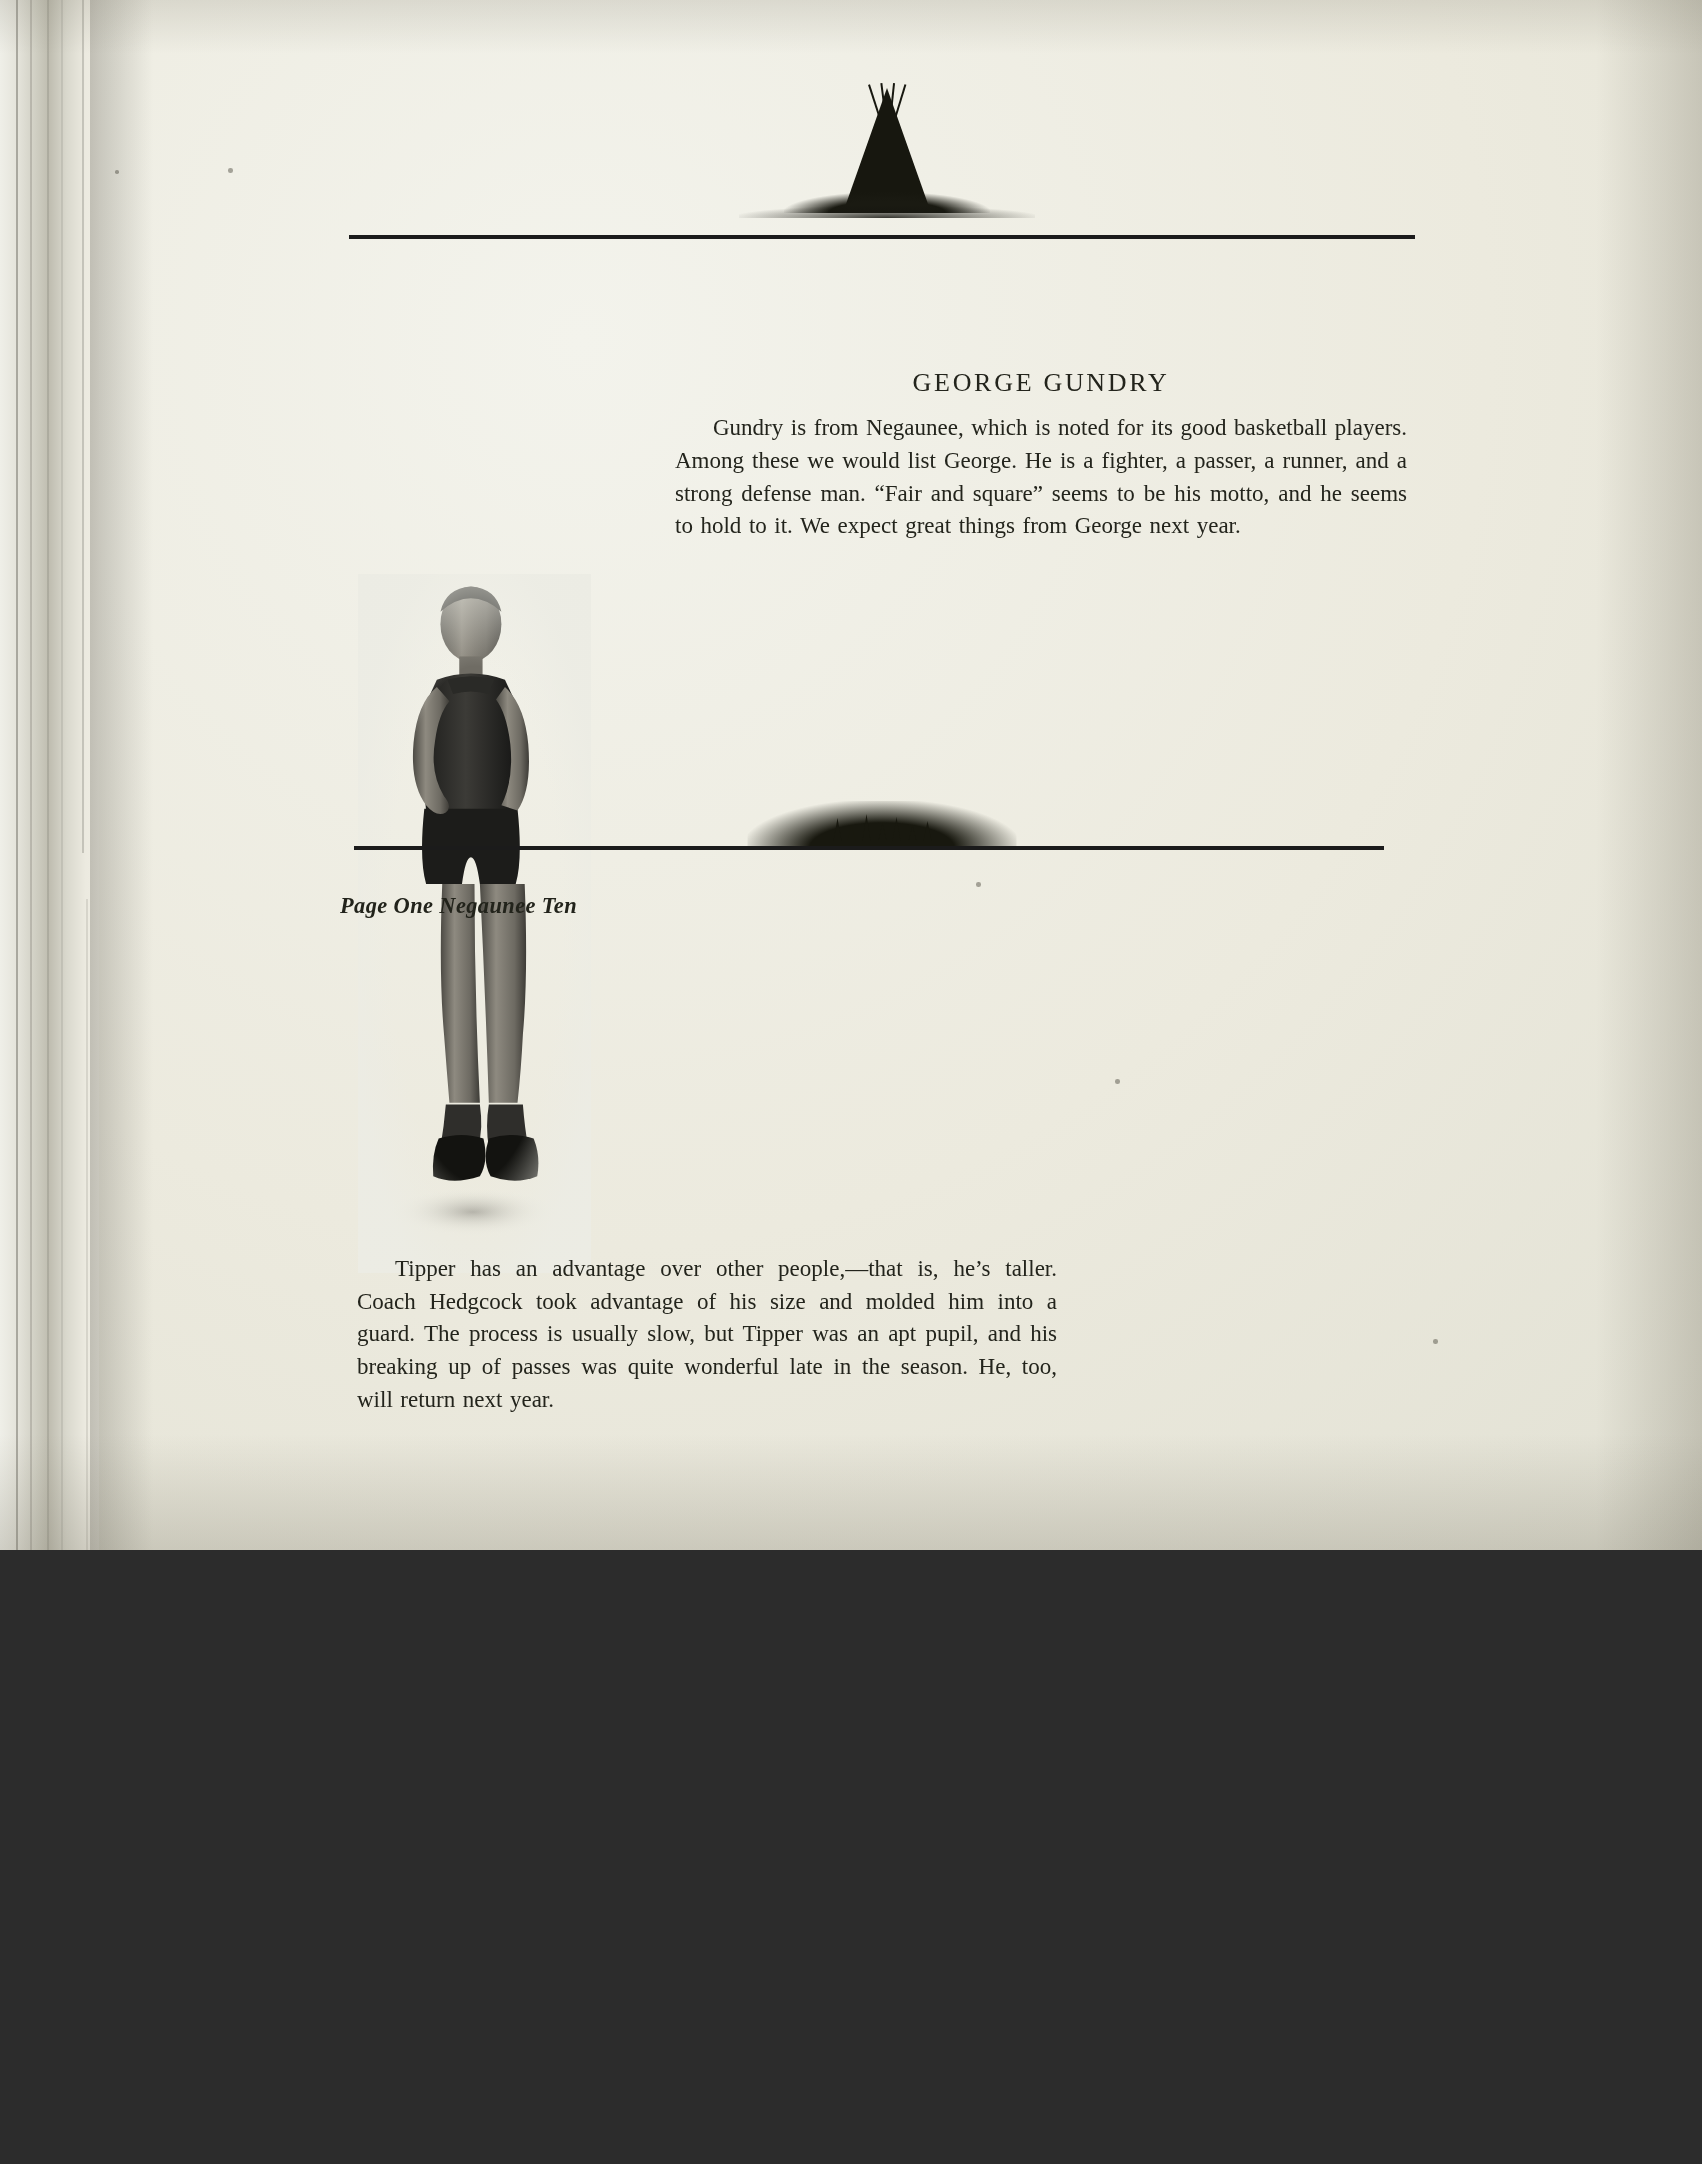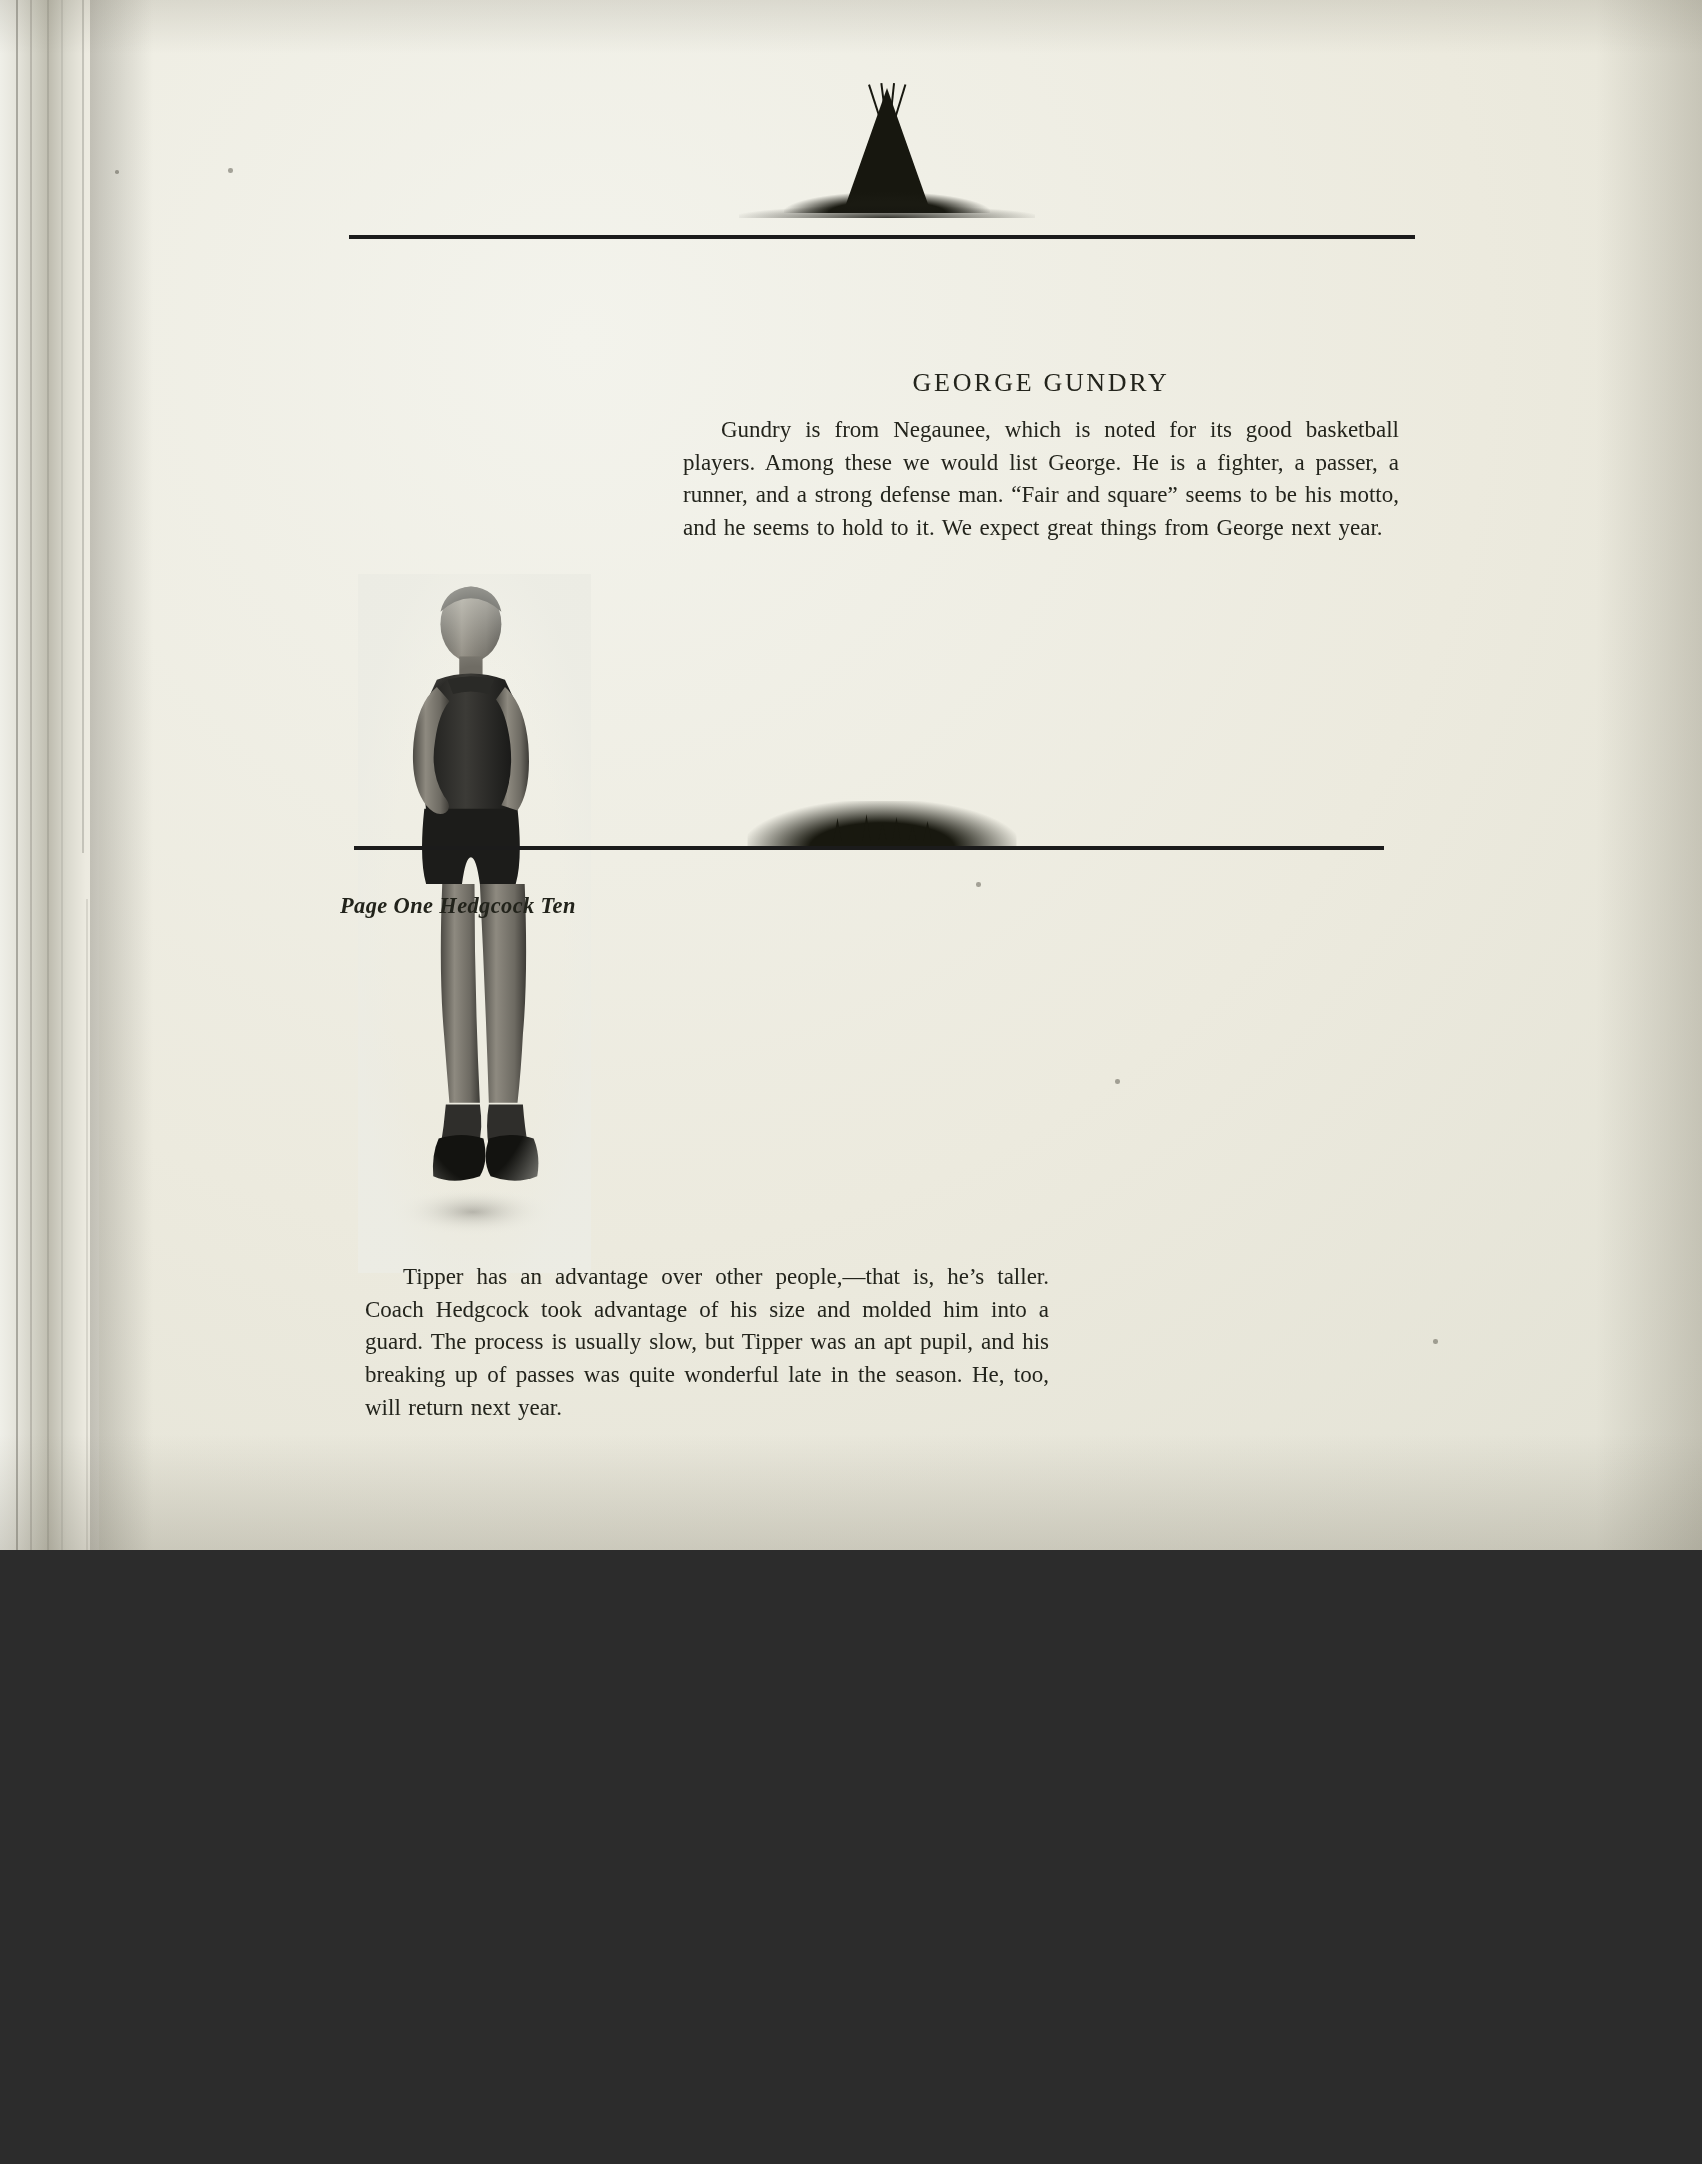--- a/index.html
+++ b/index.html
@@ -175,21 +175,21 @@
     font-weight: 400;
     margin: 0 0 14.3px 0;
   }
   .player-text {
     font-family: "Liberation Serif", serif;
     font-size: 23px;
     line-height: 1.42;
     color: #23241c;
     text-align: justify;
     text-indent: 38px;
-    margin: 16px;
+    margin: 8px;
     word-spacing: 1.8px;
   }
 
   
   .block-gundry {
     position: absolute;
     left: 0; top: 296px;
     width: 1066px; height: 502px;
   }
   .gundry-copy {
@@ -351,17 +351,17 @@
           <i></i>
           <i></i>
           <i></i>
           <i></i>
           <i></i>
           <i></i>
       </div>
       <div class="rule"></div>
     </div>
 
-    <div class="page-number" style="bottom:631px; left:-9px;">Page One Hedgcock Ten</div>
+    <div class="page-number" style="bottom:631px; left:-9px;">Page One Negaunee Ten</div>
 
   </div>
 </div>
 
 
 </body></html>

